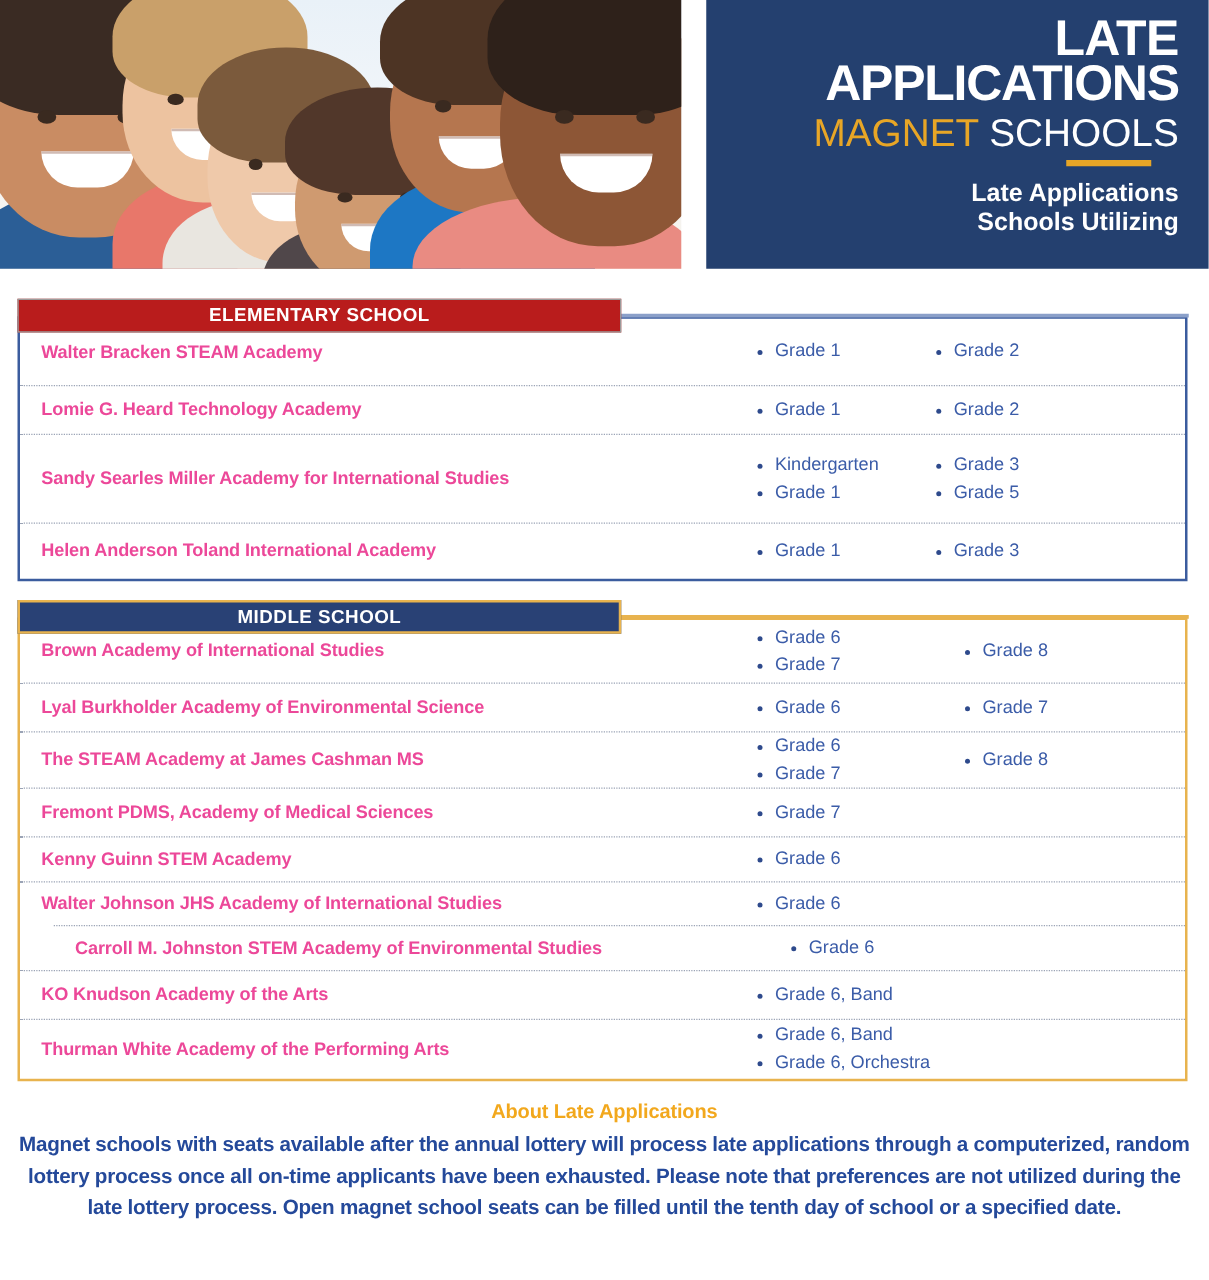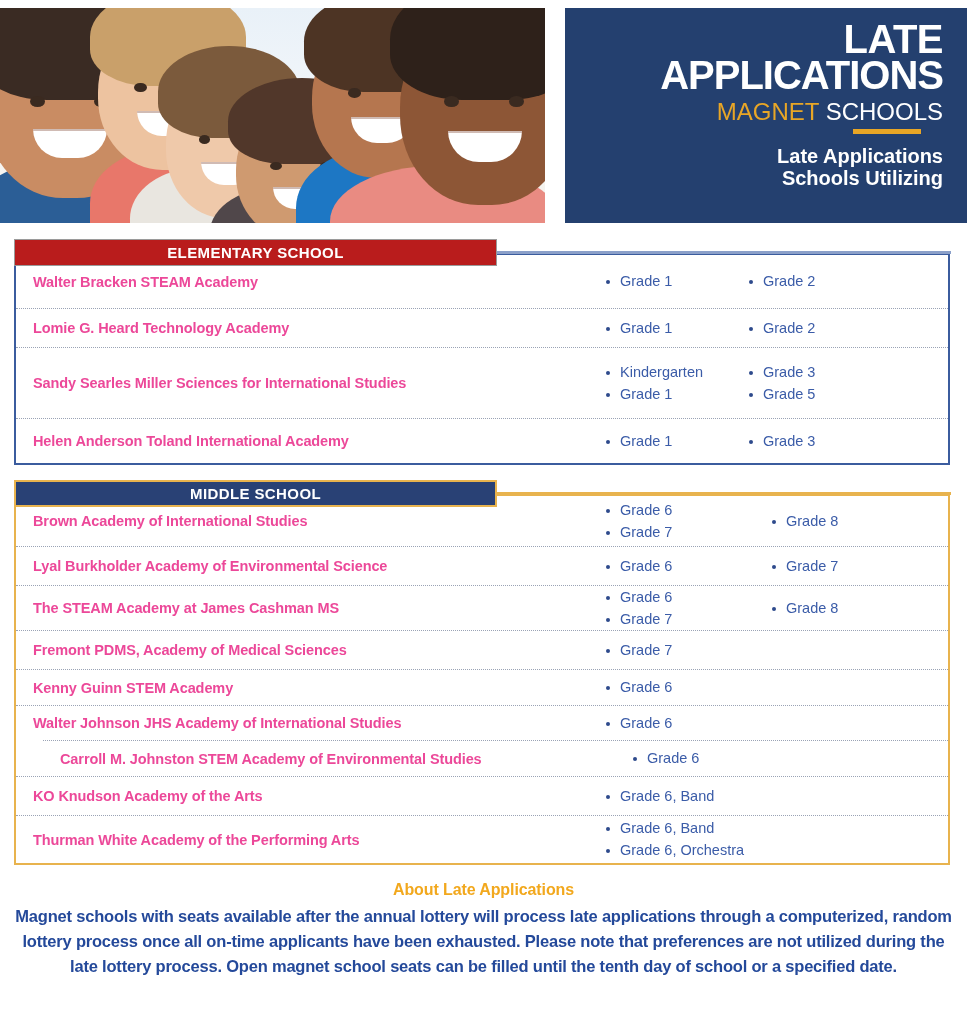--- a/index.html
+++ b/index.html
@@ -8,21 +8,21 @@
     height: 1024px;
     background: #ffffff;
     font-family: "Liberation Sans", sans-serif;
     overflow: hidden;
   }
 
   .page { position: relative; width: 967px; height: 1024px; background: #fff; }
 
   
   .hero {
-    position: absolute; left: 0; top: 8px; width: 967px; height: 215px;
+    position: absolute; left: 0; top: 0; width: 967px; height: 215px;
     display: flex;
     gap: 20px;
   }
   .hero-photo {
     position: relative;
     width: 545px; height: 215px;
     overflow: hidden;
     background: linear-gradient(180deg, #dfe9f3 0%, #eef3f8 45%, #f7f4ee 100%);
     flex: 0 0 545px;
   }
@@ -47,21 +47,21 @@
     display: flex; flex-direction: column; justify-content: flex-start;
   }
   .t-late {
     font-weight: 800; font-size: 40px; line-height: .96; letter-spacing: -0.5px;
   }
   .t-apps {
     font-weight: 800; font-size: 40px; line-height: .98; letter-spacing: -1px;
     margin-top: -2px;
   }
   .t-magnet {
-    font-weight: 400; font-size: 24px; line-height: 1.05; letter-spacing: 0px;
+    font-weight: 400; font-size: 31px; line-height: 1.05; letter-spacing: 0px;
     color: #e8a626; margin-top: 3px;
   }
   .t-magnet .white { color: #ffffff; }
   .gold-rule {
     align-self: flex-end;
     width: 68px; height: 5px; background: #e8a626; margin-top: 5px; margin-right: 22px;
   }
   .t-sub {
     font-weight: 800; font-size: 20px; line-height: 1.12; margin-top: 11px;
   }
@@ -223,21 +223,21 @@
           <div class="row-grades">
             <div class="gcol c1">
               <div class="gitem">Grade 1</div>
             </div>
             <div class="gcol c2">
               <div class="gitem">Grade 2</div>
             </div>
           </div>
         </div>
         <div class="row elem" style="height: 71px;">
-          <div class="row-name">Sandy Searles Miller Sciences for International Studies</div>
+          <div class="row-name">Sandy Searles Miller Academy for International Studies</div>
           <div class="row-grades">
             <div class="gcol c1">
               <div class="gitem">Kindergarten</div>
               <div class="gitem">Grade 1</div>
             </div>
             <div class="gcol c2">
               <div class="gitem">Grade 3</div>
               <div class="gitem">Grade 5</div>
             </div>
           </div>

